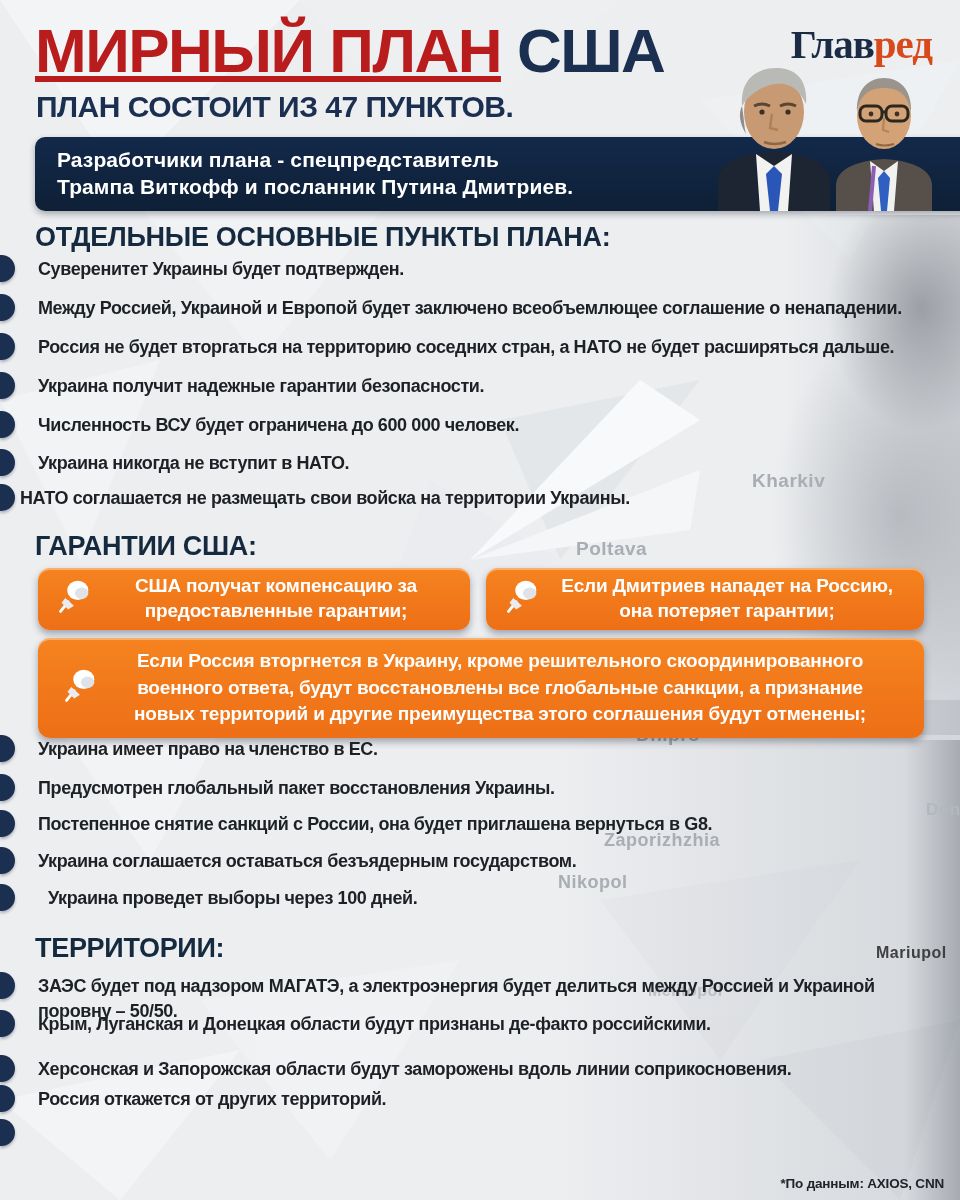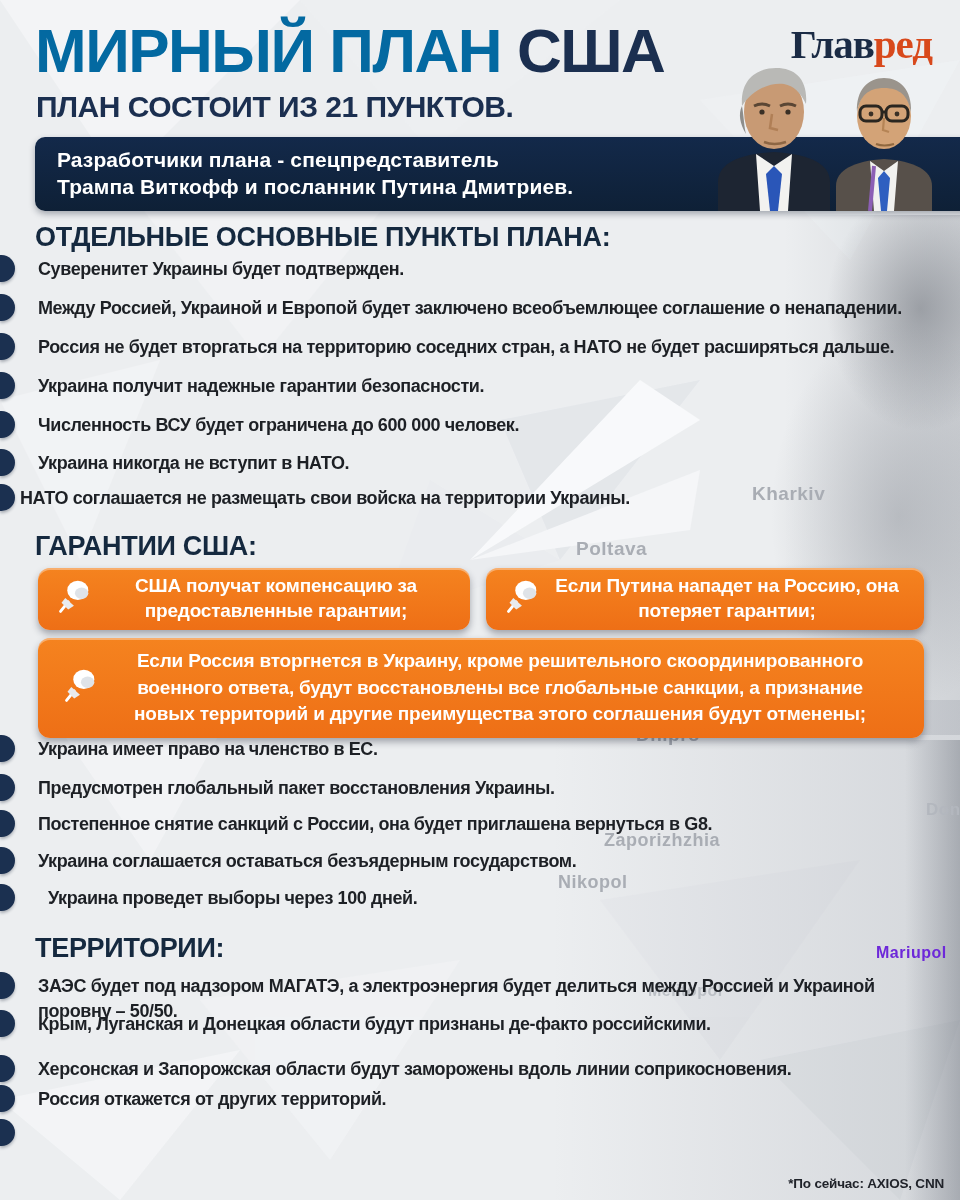--- a/index.html
+++ b/index.html
@@ -14,37 +14,37 @@
   .ghost-soldier{position:absolute;left:740px;top:215px;width:220px;height:520px;z-index:0;
     background:
       radial-gradient(130px 170px at 82% 18%, rgba(60,65,75,.38), transparent 72%),
       radial-gradient(170px 260px at 72% 58%, rgba(105,110,120,.30), transparent 75%),
       linear-gradient(to right, transparent 20%, rgba(125,131,141,.25));}
   .ghost-map-lower{position:absolute;left:480px;top:700px;width:480px;height:500px;z-index:0;
     background:linear-gradient(to right, transparent 15%, rgba(150,155,165,.28));}
   .ghost-right-edge{position:absolute;left:905px;top:740px;width:55px;height:460px;z-index:0;
     background:linear-gradient(to right, transparent, rgba(100,106,116,.40));}
   .map-label{position:absolute;z-index:1;color:#a9adb4;font-weight:700;letter-spacing:.5px;}
-  .ml-kharkiv{left:752px;top:483px;font-size:19px;}
+  .ml-kharkiv{left:752px;top:470px;font-size:19px;}
   .ml-poltava{left:576px;top:538px;font-size:19px;}
   .ml-dnipro{left:636px;top:724px;font-size:19px;color:#9fa3ab;}
   .ml-zaporizhzhia{left:604px;top:830px;font-size:18px;}
   .ml-nikopol{left:558px;top:872px;font-size:18px;}
   .ml-donetsk{left:926px;top:800px;font-size:17px;color:#b3b7be;}
-  .ml-mariupol{left:876px;top:944px;font-size:16px;color:#6d28d9;}
+  .ml-mariupol{left:876px;top:944px;font-size:16px;color:#404040;}
   .ml-melitopol{left:648px;top:982px;font-size:16px;color:#bcc0c6;}
 
   
   .logo{position:absolute;top:20px;right:28px;z-index:4;
     font-family:"Liberation Serif", serif;font-weight:700;font-size:41px;letter-spacing:-1px;}
   .logo-dark{color:#1b2b45;}
   .logo-accent{color:#d8491c;}
   .title{position:absolute;left:35px;top:20px;z-index:4;font-size:62px;font-weight:800;
     letter-spacing:-1.5px;white-space:nowrap;line-height:1;}
-  .title-accent{color:#0369a1;}
+  .title-accent{color:#b91c1c;text-decoration:underline;}
   .title-dark{color:#1b2f50;margin-left:16px;}
   .subtitle{position:absolute;left:36px;top:90px;z-index:4;font-size:30px;font-weight:800;
     color:#1b2f50;letter-spacing:-.5px;}
   .banner{position:absolute;left:35px;top:137px;width:947px;height:74px;z-index:2;
     background:linear-gradient(180deg,#13294a,#0e2036);border-radius:10px;
     box-shadow:0 3px 6px rgba(25,35,55,.35);color:#fff;box-sizing:border-box;
     padding:10px 0 0 22px;font-size:21px;font-weight:700;line-height:1.28;letter-spacing:.1px;}
   .officials{position:absolute;left:688px;top:54px;width:268px;height:157px;z-index:3;}
 
   
@@ -113,21 +113,21 @@
 <span class="map-label ml-zaporizhzhia">Zaporizhzhia</span>
 <span class="map-label ml-nikopol">Nikopol</span>
 <span class="map-label ml-donetsk">Donetsk</span>
 <span class="map-label ml-mariupol">Mariupol</span>
 <span class="map-label ml-melitopol">Melitopol</span>
 
 <div class="logo"><span class="logo-dark">Глав</span><span class="logo-accent">ред</span></div>
 
 <div class="title"><span class="title-accent">МИРНЫЙ ПЛАН</span><span class="title-dark">США</span></div>
 
-<div class="subtitle">ПЛАН СОСТОИТ ИЗ 21 ПУНКТОВ.</div>
+<div class="subtitle">ПЛАН СОСТОИТ ИЗ 47 ПУНКТОВ.</div>
 
 <div class="banner">
   <div>Разработчики плана - спецпредставитель</div>
   <div>Трампа Виткофф и посланник Путина Дмитриев.</div>
 </div>
 
 <svg class="officials" viewBox="0 0 268 157">
 
   <g>
     <path d="M30,157 L30,128 C30,110 50,100 86,98 C122,100 142,110 142,128 L142,157 Z" fill="#1d2532"></path>
@@ -183,21 +183,21 @@
   <div class="card-text">США получат компенсацию за предоставленные гарантии;</div>
 </div>
 
 <div class="card card-sm card2">
   <svg class="pin" viewBox="0 0 48 48">
     <path d="M11 37 L19 27" stroke="#ffffff" stroke-width="3" stroke-linecap="round"></path>
     <path d="M16 23 l9 8 -6 4 -7 -7 z" fill="#e9ebee"></path>
     <ellipse cx="29" cy="15" rx="11" ry="10" fill="#ffffff"></ellipse>
     <ellipse cx="33" cy="18" rx="7" ry="6" fill="#dfe3e8"></ellipse>
   </svg>
-  <div class="card-text">Если Путина нападет на Россию, она потеряет гарантии;</div>
+  <div class="card-text">Если Дмитриев нападет на Россию, она потеряет гарантии;</div>
 </div>
 
 <div class="card card-lg">
   <svg class="pin" viewBox="0 0 48 48">
     <path d="M11 37 L19 27" stroke="#ffffff" stroke-width="3" stroke-linecap="round"></path>
     <path d="M16 23 l9 8 -6 4 -7 -7 z" fill="#e9ebee"></path>
     <ellipse cx="29" cy="15" rx="11" ry="10" fill="#ffffff"></ellipse>
     <ellipse cx="33" cy="18" rx="7" ry="6" fill="#dfe3e8"></ellipse>
   </svg>
   <div class="card-text">Если Россия вторгнется в Украину, кроме решительного скоординированного военного ответа, будут восстановлены все глобальные санкции, а признание новых территорий и другие преимущества этого соглашения будут отменены;</div>
@@ -210,13 +210,13 @@
 <div class="point g5"><span class="pill"></span><span>Украина проведет выборы через 100 дней.</span></div>
 
 <div class="sec-heading h-terr">ТЕРРИТОРИИ:</div>
 
 <div class="point t1"><span class="pill"></span><span>ЗАЭС будет под надзором МАГАТЭ, а электроэнергия будет делиться между Россией и Украиной поровну – 50/50.</span></div>
 <div class="point t2"><span class="pill"></span><span>Крым, Луганская и Донецкая области будут признаны де-факто российскими.</span></div>
 <div class="point t3"><span class="pill"></span><span>Херсонская и Запорожская области будут заморожены вдоль линии соприкосновения.</span></div>
 <div class="point t4"><span class="pill"></span><span>Россия откажется от других территорий.</span></div>
 <div class="point t5"><span class="pill"></span></div>
 
-<div class="footer-source">*По сейчас: AXIOS, CNN</div>
+<div class="footer-source">*По данным: AXIOS, CNN</div>
 
 </body></html>

